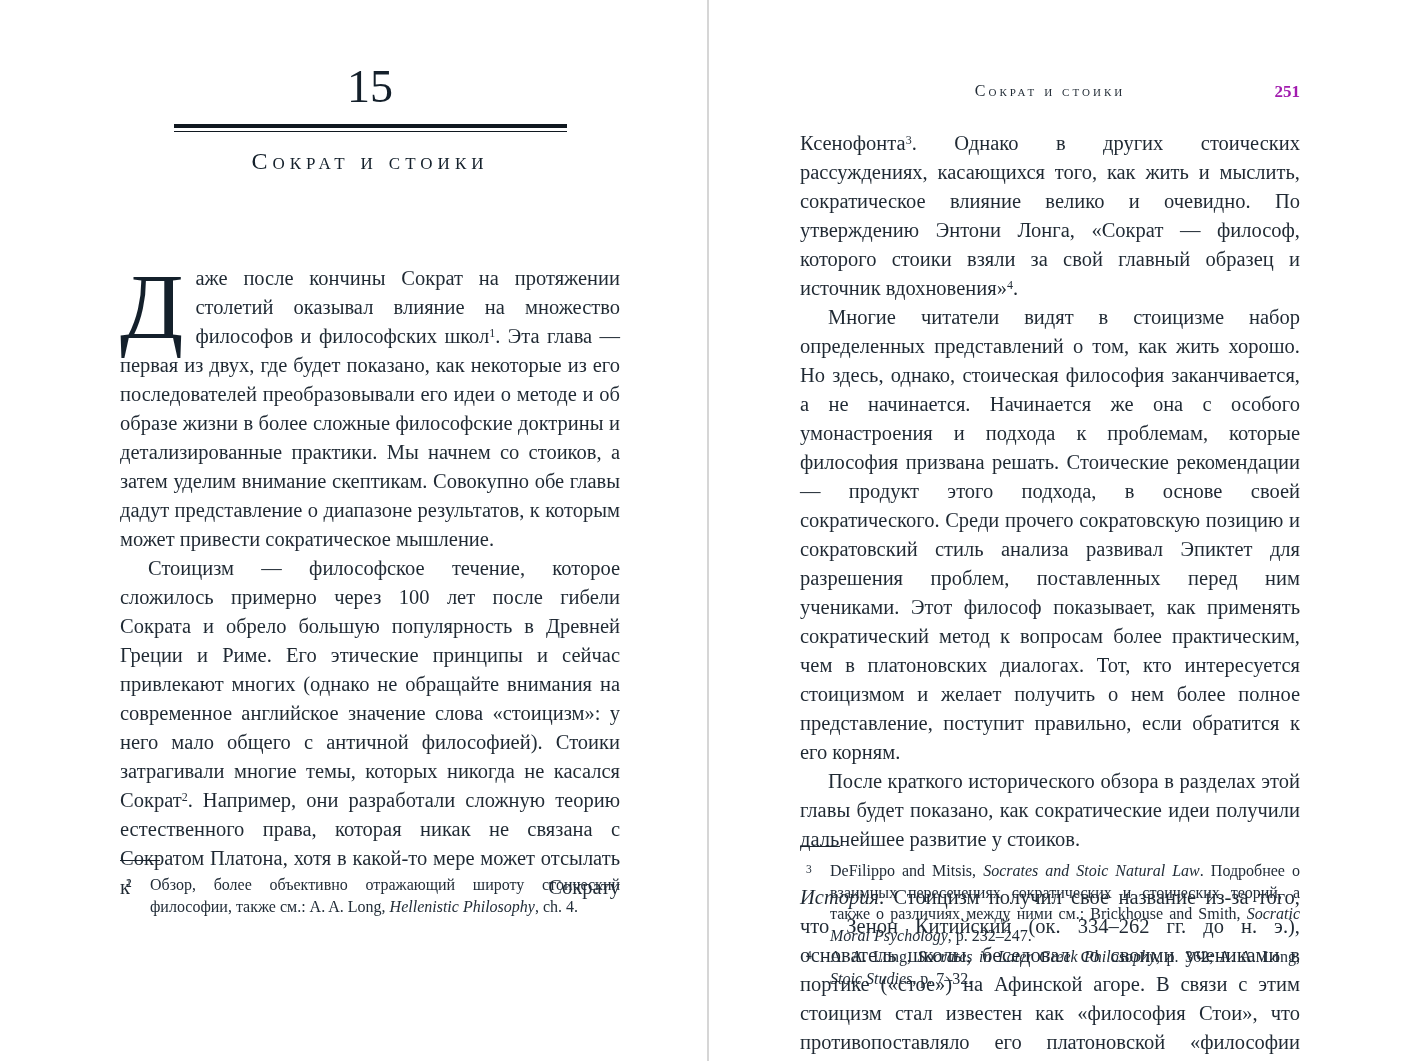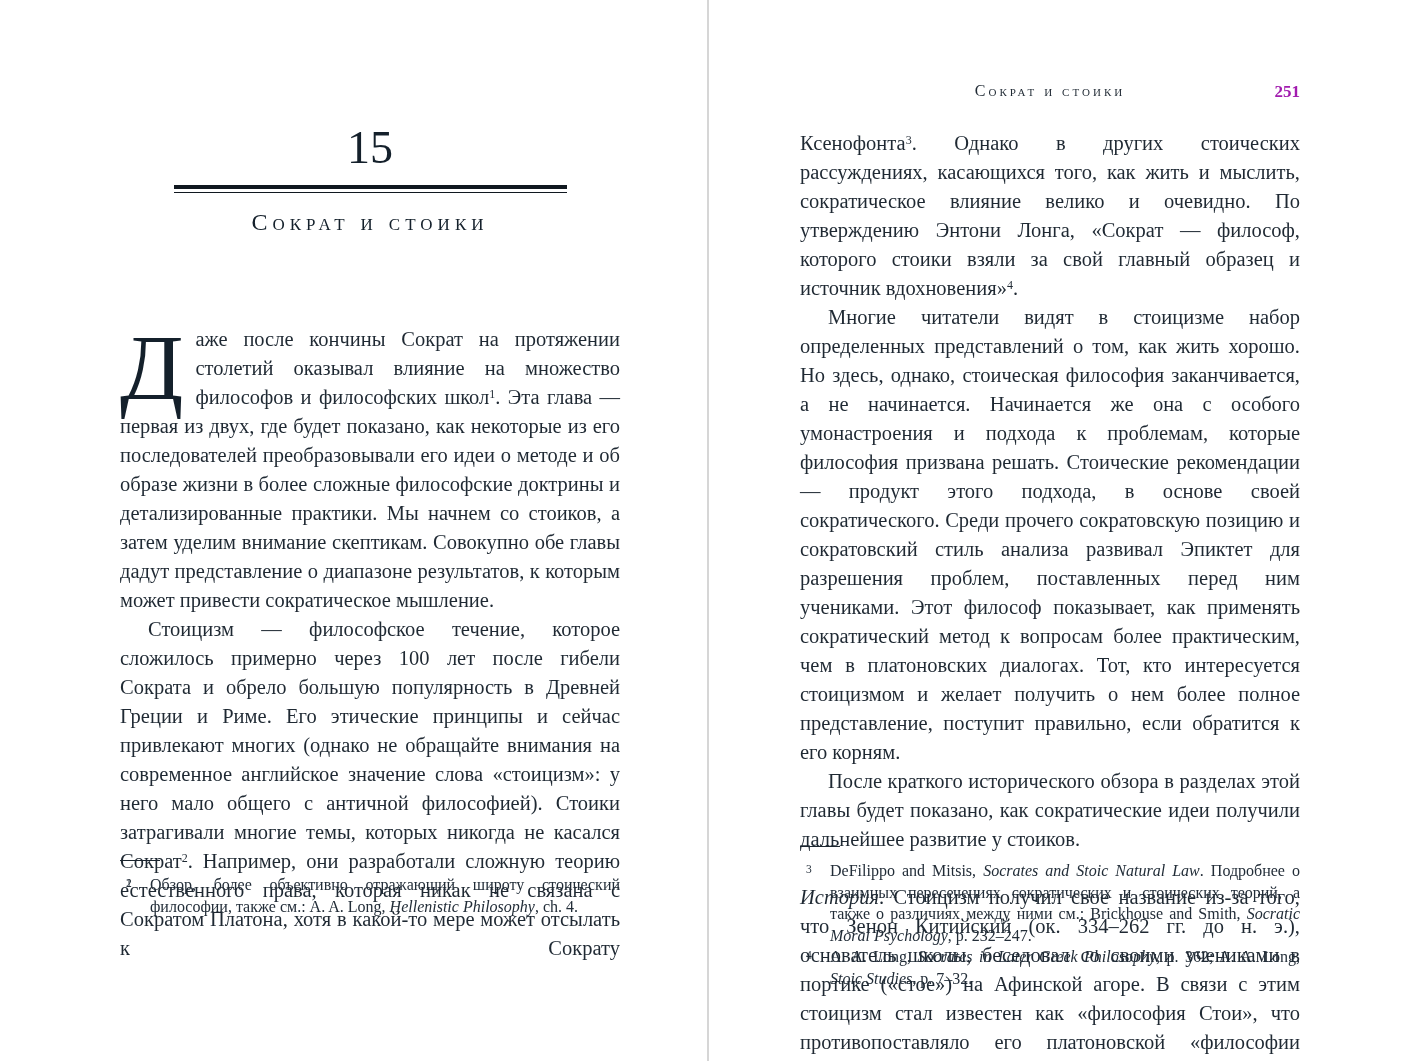--- a/index.html
+++ b/index.html
@@ -14,21 +14,21 @@
   .gutter{
     position:absolute;left:707px;top:0;bottom:0;width:2px;
     background:#d6d6d6;
   }
   .col{position:absolute;top:0;width:500px;height:890px;}
   .left-col{left:120px;}
   .right-col{left:800px;}
 
   
   .chapter-number{
-    margin-top:120px;text-align:center;
+    margin-top:59px;text-align:center;
     font-size:46px;line-height:56px;color:#14202b;
   }
   .double-rule{
     width:393px;margin:9px auto 0;
     height:3px;
     border-top:4px solid #101820;
     border-bottom:1px solid #101820;
   }
   .chapter-title{
     margin-top:16px;text-align:center;

